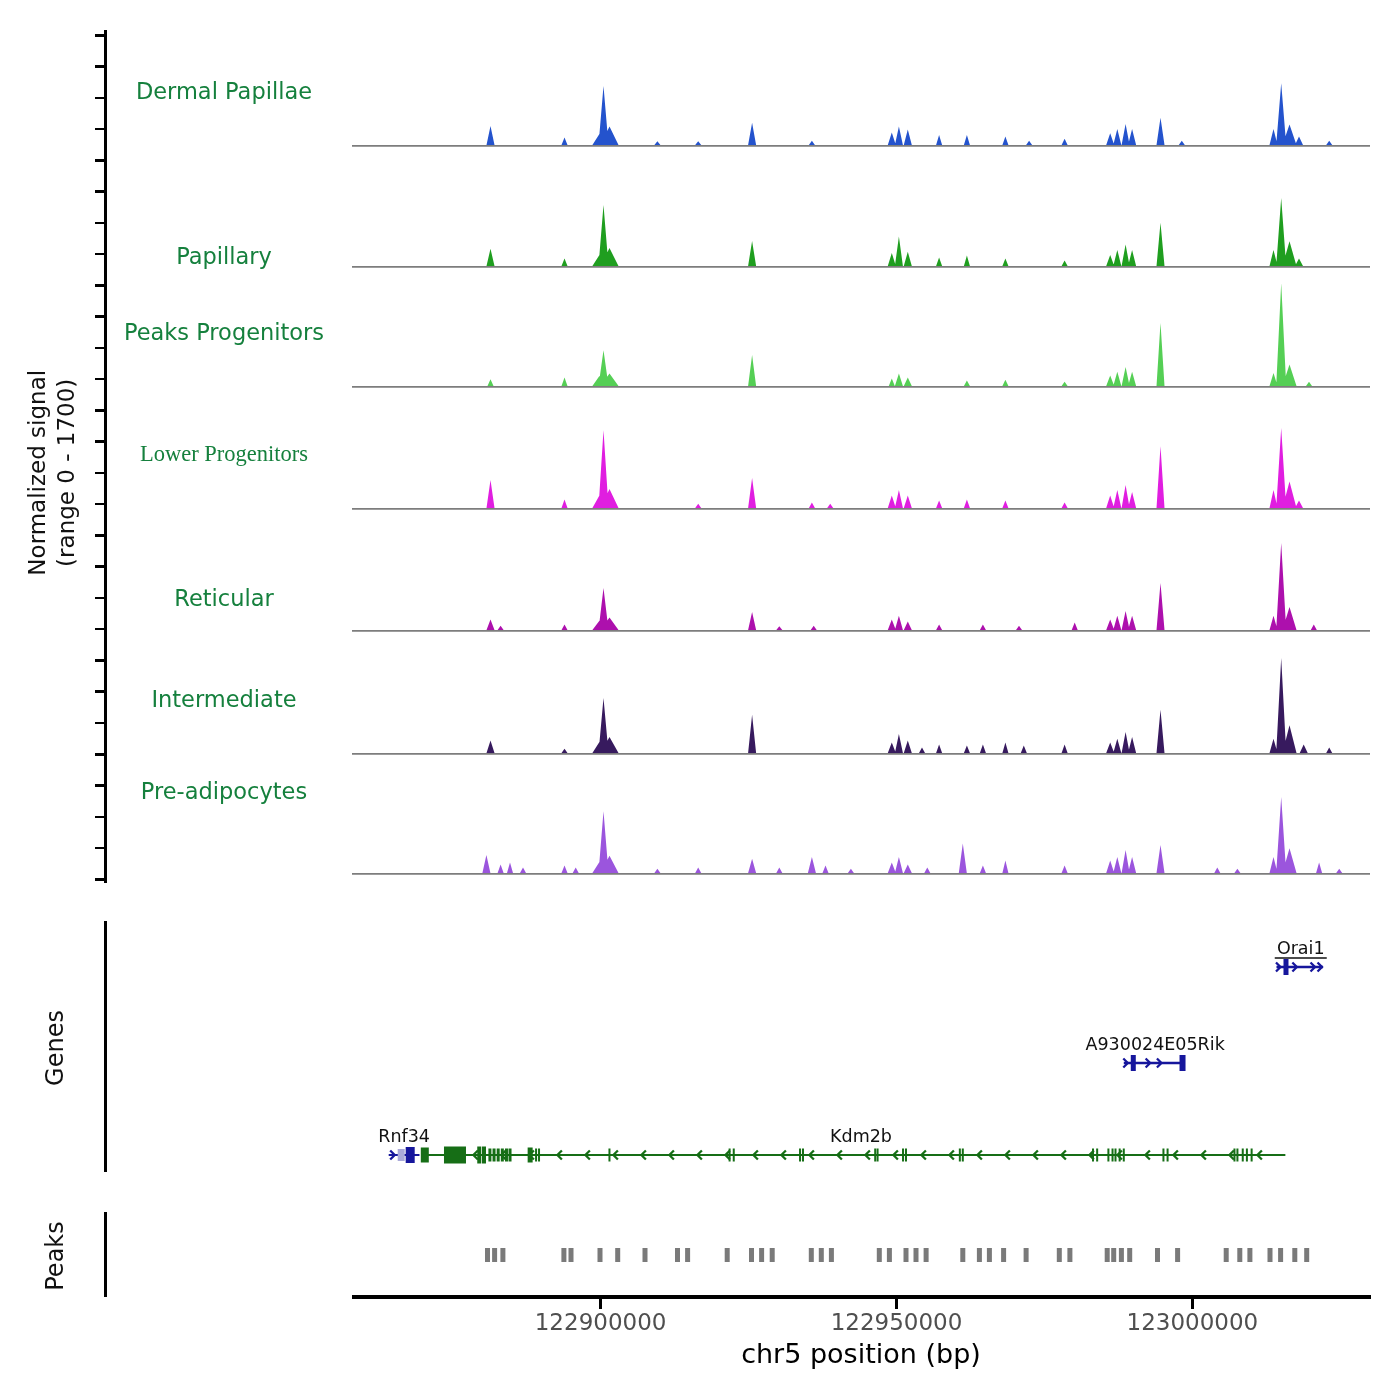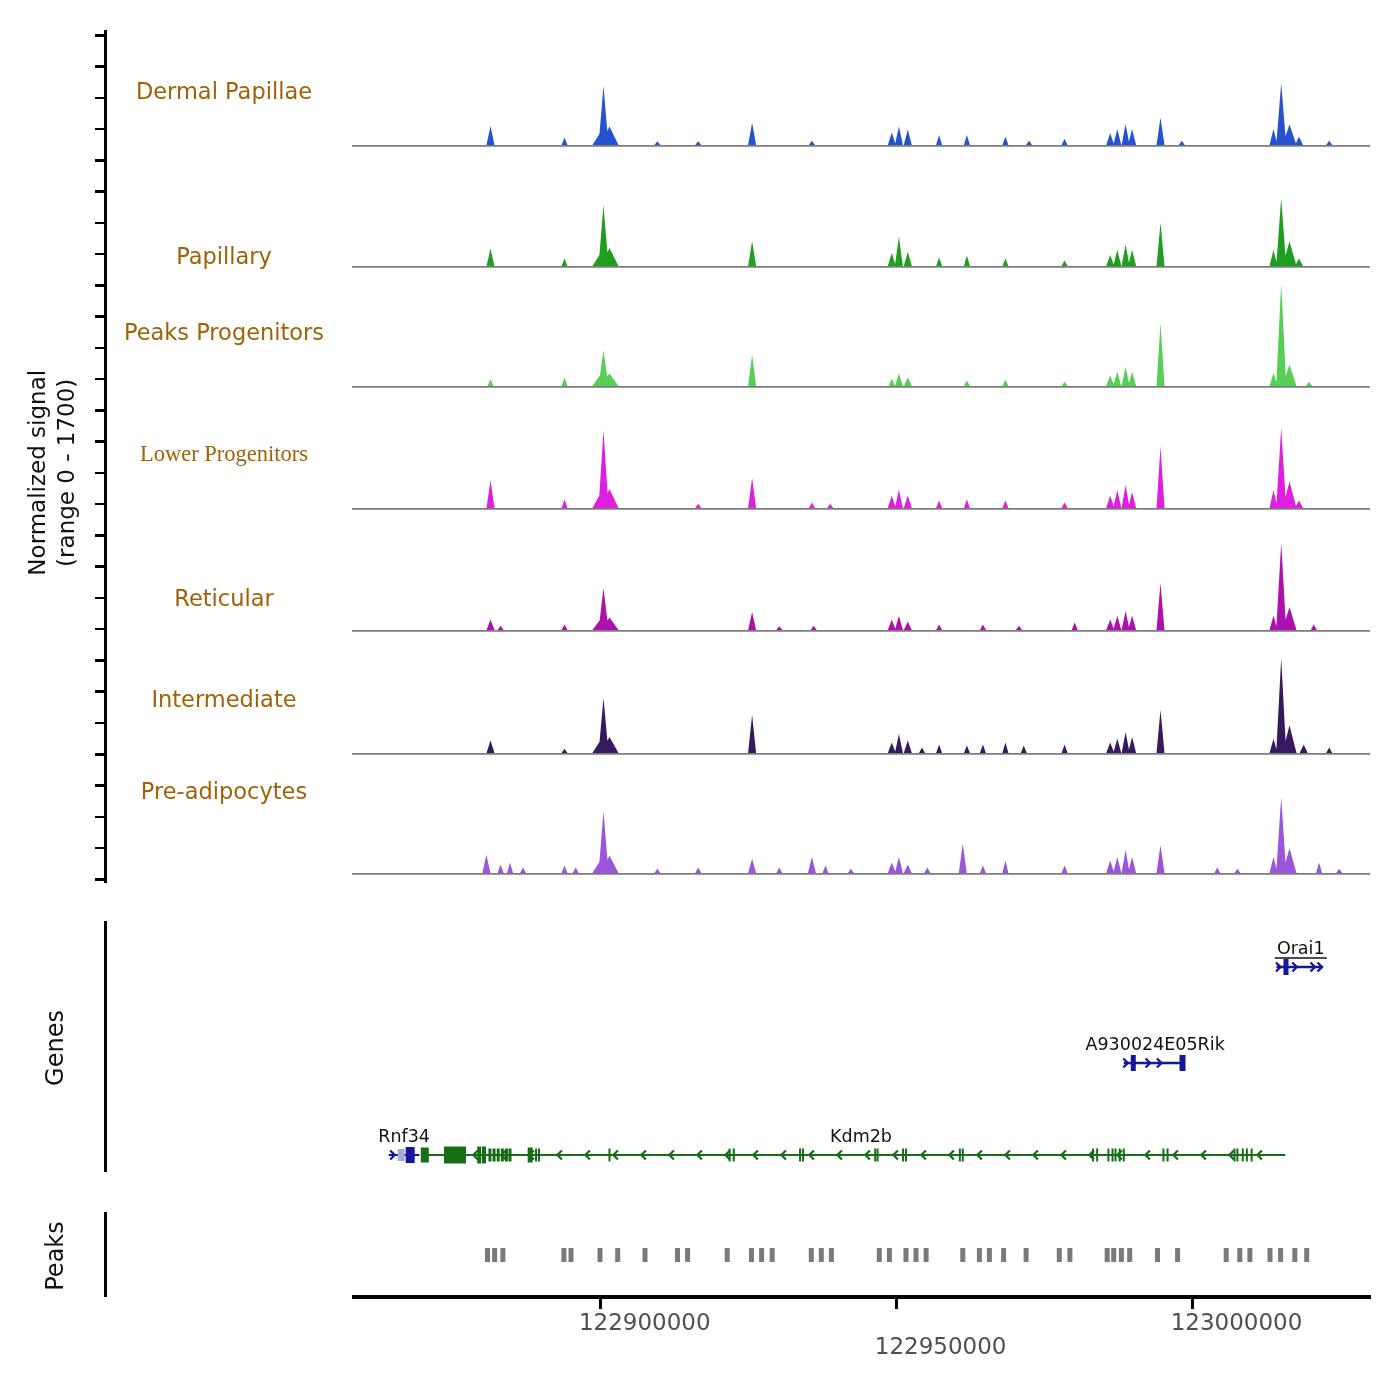--- a/index.html
+++ b/index.html
@@ -5,27 +5,27 @@
   html,body{margin:0;padding:0;background:#ffffff;}
   #fig{position:relative;width:1400px;height:1400px;background:#ffffff;
        font-family:"DejaVu Sans","Liberation Sans",sans-serif;overflow:hidden;}
   .vaxis{position:absolute;background:#000;}
   .vtick{position:absolute;background:#000;height:2.5px;width:9px;}
   .ylab{position:absolute;transform:rotate(-90deg);transform-origin:center;
         text-align:center;font-size:23px;color:#111;line-height:1.25;white-space:nowrap;}
   .seclab{position:absolute;transform:rotate(-90deg);transform-origin:center;
         font-size:24px;color:#111;white-space:nowrap;}
   .tracklab{position:absolute;left:103px;width:242px;text-align:center;
-        font-size:22.5px;color:#a16207;white-space:nowrap;}
+        font-size:22.5px;color:#15803d;white-space:nowrap;}
   .tsvg{position:absolute;left:352px;width:1018px;height:114px;}
   #genes-svg{position:absolute;left:352px;top:930px;}
   #peaks-svg{position:absolute;left:352px;top:1246px;}
   #xaxis-line{position:absolute;left:352px;top:1295px;width:1019px;height:4px;background:#000;}
   .xtick{position:absolute;top:1299px;width:3px;height:10px;background:#000;}
-  .xticklab{position:absolute;top:1309px;width:220px;text-align:right;
+  .xticklab{position:absolute;top:1309px;width:220px;text-align:center;
         font-size:23px;color:#4f4f4f;}
   #xtitle{position:absolute;left:352px;top:1338px;width:1018px;text-align:center;
         font-size:27px;color:#000;}
 </style>
 </head>
 <body>
 
 <div id="fig">
 
   <div class="vaxis" id="signal-axis" style="left:104px;top:30px;width:3px;height:853px;"></div>
@@ -34,20 +34,21 @@
     <div>(range 0 - 1700)</div>
   </div>
 
   <div class="vaxis" style="left:104px;top:921px;width:3px;height:251px;"></div>
   <div class="seclab" style="left:15px;top:1034px;width:80px;text-align:center;">Genes</div>
 
   <div class="vaxis" style="left:104px;top:1212px;width:3px;height:85px;"></div>
   <div class="seclab" style="left:15px;top:1242px;width:80px;text-align:center;">Peaks</div>
 
   <div id="xaxis-line"></div>
+  <div id="xtitle">chr5 position (bp)</div>
 
   <svg id="genes-svg" width="1018" height="240">
       <g>
         <text x="948.7523255813953" y="24" text-anchor="middle" font-size="17.5" fill="#111">Orai1</text>
         <line x1="922.7523255813953" y1="28" x2="974.7523255813953" y2="28" stroke="#111" stroke-width="1.3"></line>
         <line x1="924.4860465116279" y1="37" x2="971.0186046511627" y2="37" stroke="#16169c" stroke-width="2.4"></line>
         <path d="M923.9860465116279,32.5 L928.4860465116279,37 L923.9860465116279,41.5" stroke="#16169c" stroke-width="2.3" fill="none"></path>
         <rect x="931.4860465116279" y="29" width="5" height="16" fill="#16169c"></rect>
         <path d="M940.3697209302326,32.5 L944.8697209302326,37 L940.3697209302326,41.5" stroke="#16169c" stroke-width="2.3" fill="none"></path>
         <path d="M958.5186046511627,32.5 L963.0186046511627,37 L958.5186046511627,41.5" stroke="#16169c" stroke-width="2.3" fill="none"></path>
@@ -244,16 +245,16 @@
       <path d="M134.5,111 L138.5,98.6 L142.5,111 Z M209.5,111 L212.5,106.7 L215.5,111 Z M240.4,111 L247.4,99.9 L254.4,111 Z M246.5,111 L251.5,56.0 L256.5,111 Z M248.5,111 L257.5,94.9 L266.5,111 Z M396.1,111 L400.1,72.7 L404.1,111 Z M535.8,111 L539.8,100.5 L543.8,111 Z M542.9,111 L546.9,91.9 L550.9,111 Z M551.8,111 L555.8,98.6 L559.8,111 Z M567.0,111 L570.0,105.4 L573.0,111 Z M584.1,111 L587.1,102.4 L590.1,111 Z M611.9,111 L614.9,103.6 L617.9,111 Z M627.9,111 L630.9,102.4 L633.9,111 Z M650.4,111 L653.4,100.5 L656.4,111 Z M668.8,111 L671.8,103.6 L674.8,111 Z M709.6,111 L712.6,102.4 L715.6,111 Z M754.2,111 L758.2,100.5 L762.2,111 Z M761.3,111 L765.3,96.8 L769.3,111 Z M769.6,111 L773.6,90.0 L777.6,111 Z M776.1,111 L780.1,94.9 L784.1,111 Z M804.5,111 L808.5,67.8 L812.5,111 Z M917.5,111 L921.5,96.8 L925.5,111 Z M924.2,111 L929.2,15.9 L934.2,111 Z M930.5,111 L937.5,83.2 L944.5,111 Z M947.7,111 L951.7,102.4 L955.7,111 Z M974.2,111 L977.2,105.4 L980.2,111 Z " fill="#371a5e"></path>
     </svg>
     <div class="tracklab" style="top:778px;text-align:center;">Pre-adipocytes</div>
     <svg width="1018" height="114" class="tsvg" style="top:762px;">
       <line x1="0" y1="111.8" x2="1018" y2="111.8" stroke="#7d7d7d" stroke-width="1.7"></line>
       <path d="M130.4,111 L134.4,93.1 L138.4,111 Z M145.6,111 L148.6,102.4 L151.6,111 Z M155.0,111 L158.0,100.5 L161.0,111 Z M168.0,111 L171.0,105.4 L174.0,111 Z M209.5,111 L212.5,103.6 L215.5,111 Z M220.7,111 L223.7,105.4 L226.7,111 Z M240.4,111 L247.4,99.9 L254.4,111 Z M246.5,111 L251.5,49.2 L256.5,111 Z M248.5,111 L257.5,93.7 L266.5,111 Z M302.4,111 L305.4,106.7 L308.4,111 Z M343.2,111 L346.2,105.4 L349.2,111 Z M396.1,111 L400.1,96.8 L404.1,111 Z M424.3,111 L427.3,105.4 L430.3,111 Z M455.9,111 L459.9,94.9 L463.9,111 Z M470.5,111 L473.5,103.6 L476.5,111 Z M495.9,111 L498.9,106.7 L501.9,111 Z M535.8,111 L539.8,100.5 L543.8,111 Z M542.9,111 L546.9,94.9 L550.9,111 Z M551.8,111 L555.8,102.4 L559.8,111 Z M572.3,111 L575.3,105.4 L578.3,111 Z M606.8,111 L610.8,81.4 L614.8,111 Z M627.9,111 L630.9,103.6 L633.9,111 Z M650.4,111 L653.4,98.6 L656.4,111 Z M709.6,111 L712.6,103.6 L715.6,111 Z M754.2,111 L758.2,98.6 L762.2,111 Z M761.3,111 L765.3,94.9 L769.3,111 Z M769.6,111 L773.6,88.1 L777.6,111 Z M776.1,111 L780.1,94.9 L784.1,111 Z M804.5,111 L808.5,82.9 L812.5,111 Z M862.3,111 L865.3,105.4 L868.3,111 Z M882.4,111 L885.4,106.7 L888.4,111 Z M917.5,111 L921.5,94.9 L925.5,111 Z M924.2,111 L929.2,35.0 L934.2,111 Z M930.5,111 L937.5,86.3 L944.5,111 Z M964.1,111 L967.1,100.5 L970.1,111 Z M984.2,111 L987.2,106.7 L990.2,111 Z " fill="#9b55dd"></path>
     </svg>
     <div class="xtick" style="left:599.1px;"></div>
     <div class="xticklab" style="left:490.6px;">122900000</div>
     <div class="xtick" style="left:895.0px;"></div>
-    <div class="xticklab" style="left:786.5px;margin-top:24px;">122950000</div>
+    <div class="xticklab" style="left:786.5px;">122950000</div>
     <div class="xtick" style="left:1190.9px;"></div>
     <div class="xticklab" style="left:1082.4px;">123000000</div>
   </div>
 
 </body></html>

